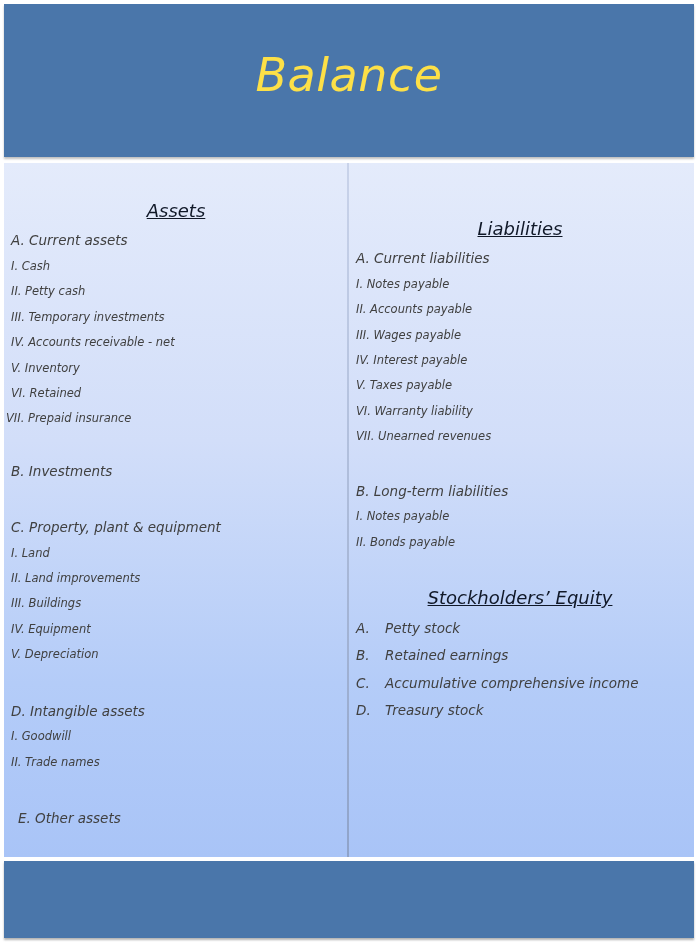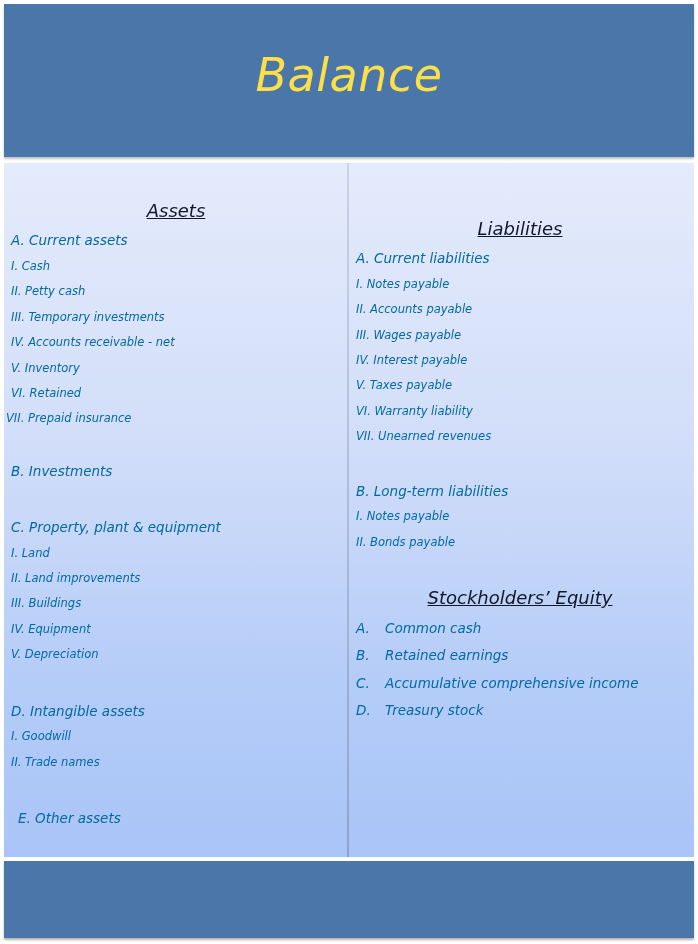--- a/index.html
+++ b/index.html
@@ -33,21 +33,21 @@
     position: absolute; left: 4px; top: 861px; width: 690px; height: 77px;
     background: #4a76aa;
     box-shadow: 0 2px 2px rgba(0,0,0,0.3);
   }
   .sec-title {
     position: absolute; font-style: italic; text-decoration: underline;
     font-size: 18px; color: #101828; white-space: nowrap;
     transform: translateX(-50%);
   }
   .line {
-    position: absolute; white-space: nowrap; font-style: italic; color: #0369a1;
+    position: absolute; white-space: nowrap; font-style: italic; color: #404040;
   }
   .cat { font-size: 13.5px; }
   .sub { font-size: 11.5px; }
   .eq { font-size: 13.5px; }
   .eq .letter { display: inline-block; width: 29px; }
 </style>
 </head>
 <body>
 
 <div class="header">
@@ -95,21 +95,21 @@
 <div class="line sub" style="left:356px; top:404px;">VI. Warranty liability</div>
 <div class="line sub" style="left:356px; top:429px;">VII. Unearned revenues</div>
 
 <div class="line cat" style="left:356px; top:483px;">B. Long-term liabilities</div>
 <div class="line sub" style="left:356px; top:509px;">I. Notes payable</div>
 <div class="line sub" style="left:356px; top:535px;">II. Bonds payable</div>
 
 <div class="sec-title" style="left:520px; top:587px;text-align:center;">Stockholders’ Equity</div>
 
 <div class="line eq" style="left:356px; top:620px;">
-  <span class="letter">A.</span><span>Common cash</span>
+  <span class="letter">A.</span><span>Petty stock</span>
 </div>
 <div class="line eq" style="left:356px; top:647px;">
   <span class="letter">B.</span><span>Retained earnings</span>
 </div>
 <div class="line eq" style="left:356px; top:675px;">
   <span class="letter">C.</span><span>Accumulative comprehensive income</span>
 </div>
 <div class="line eq" style="left:356px; top:702px;">
   <span class="letter">D.</span><span>Treasury stock</span>
 </div>

